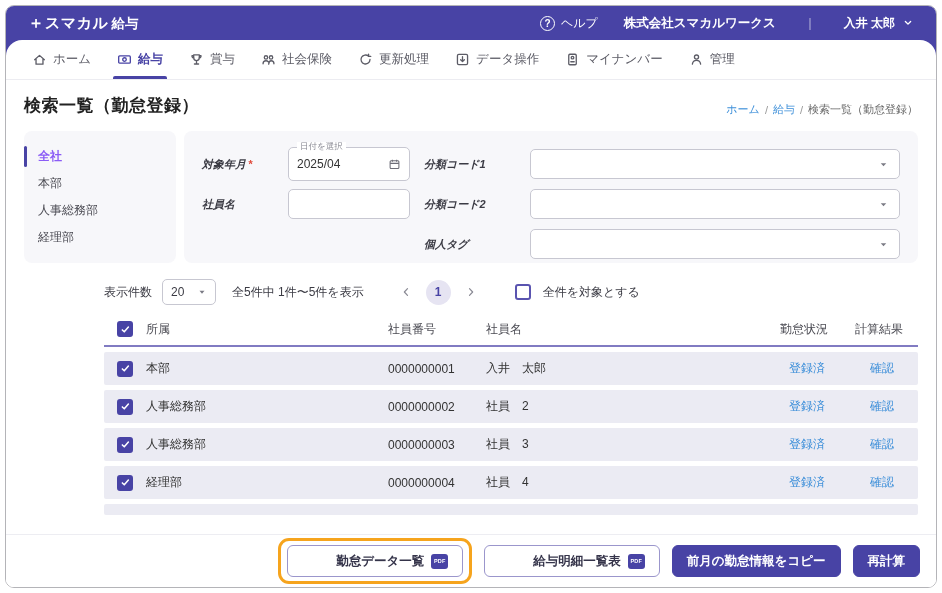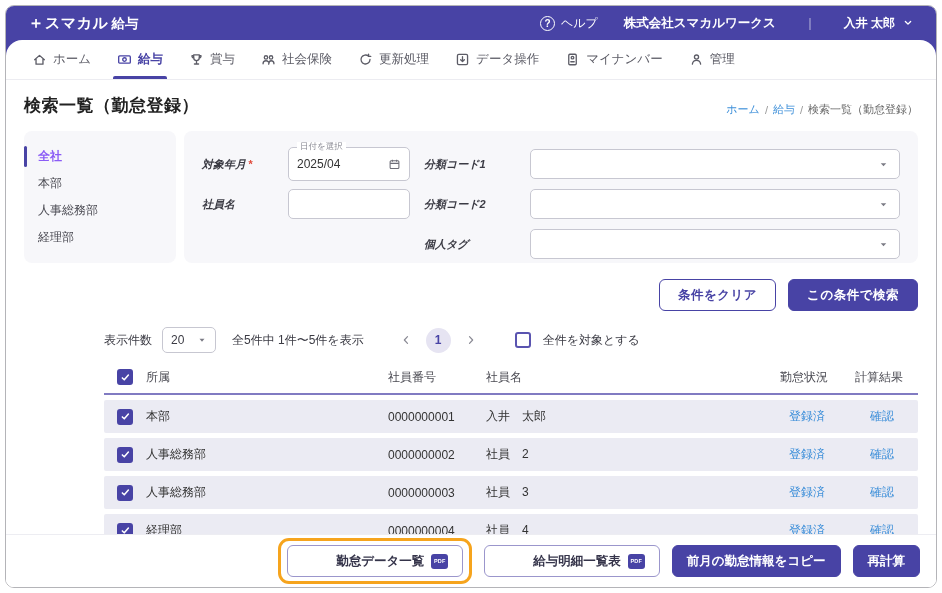--- a/index.html
+++ b/index.html
@@ -241,24 +241,20 @@
             <div></div>
           <div class="f-label">個人タグ</div>
           <div class="select">
             <svg viewBox="0 0 16 16">
                 <path d="M4 6h8l-4 4.6z"></path>
               </svg>
           </div>
         </div>
       </div>
 
-      <div class="actions-row">
-        <div class="btn btn-outline-strong">条件をクリア</div>
-        <div class="btn btn-solid">この条件で検索</div>
-      </div>
 
       <div class="lower">
         <div class="controls-row">
           <span>表示件数</span>
           <div class="pp-select">
             <span>20</span>
             <svg viewBox="0 0 16 16">
                 <path d="M4 6h8l-4 4.6z"></path>
               </svg>
           </div>

